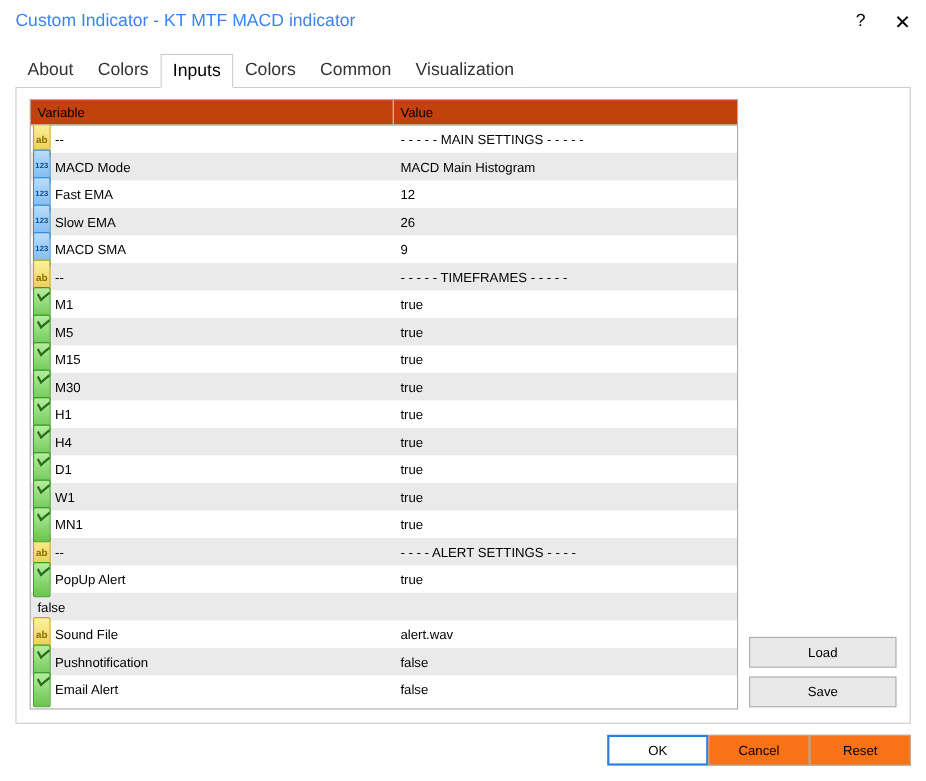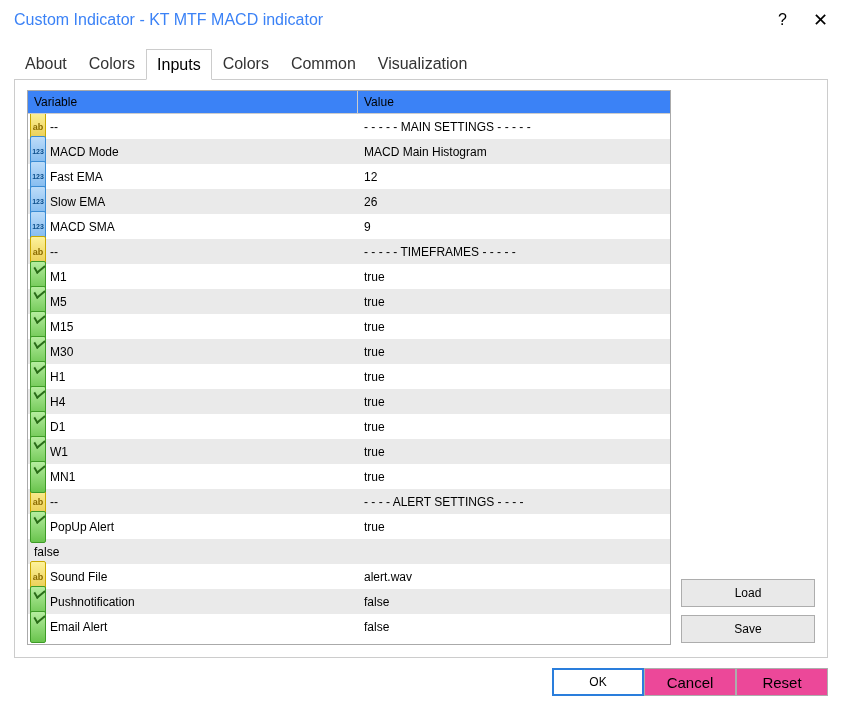--- a/index.html
+++ b/index.html
@@ -14,21 +14,21 @@
 .content { flex: 1; padding: 8px 14px 14px 14px; display: flex; flex-direction: column; }
 
 .tabs { display: flex; gap: 0; position: relative; z-index: 2; }
 .tab { padding: 5px 10px; border: 1px solid transparent; background: #fff; color: #000; font-size: 16px; cursor: default; line-height: 1.2; }
 .tab.active { border: 1px solid #ccc; border-bottom: 1px solid #fff; background: #fff; position: relative; top: 1px; }
 .tab.inactive { color: #333; }
 
 .panel { border: 1px solid #ccc; padding: 10px 12px 12px 12px; flex: 1; display: flex; gap: 10px; margin-top: 0; }
 
 .grid-wrap { flex: 1; border: 1px solid #aaa; background: #fff; display: flex; flex-direction: column; }
-.grid-head { display: flex; background: #3b82f6; border-bottom: 1px solid #ccc; }
+.grid-head { display: flex; background: #c2410c; border-bottom: 1px solid #ccc; }
 .gh-col { padding: 4px 6px; color: #000; font-size: 12px; }
 .gh-var { width: 330px; border-right: 1px solid #ccc; }
 .gh-val { flex: 1; }
 
 .grid-body { flex: 1; overflow: auto; }
 .row { display: flex; align-items: center; height: 25px; }
 .row:nth-child(even) { background: #eaeaea; }
 .cell-var { width: 330px; display: flex; align-items: center; gap: 4px; padding-left: 2px; }
 .cell-val { flex: 1; padding-left: 6px; }
 
@@ -36,21 +36,21 @@
 .ico-ab { background: linear-gradient(#fdf29a,#e8c94b); border: 1px solid #c9a800; color: #8a6b00; }
 .ico-123 { background: linear-gradient(#bcdcf9,#7ab6ee); border: 1px solid #3a8cd4; color: #0a4d8a; font-size: 7px; }
 .ico-bool { background: linear-gradient(#b6eda0,#69c44d); border: 1px solid #3e9b27; position: relative; }
 .ico-bool::after { content:""; position:absolute; width:9px; height:5px; border-left:2px solid #2a6d19; border-bottom:2px solid #2a6d19; transform: rotate(-40deg) skewX(-10deg); top:2px; left:3px; }
 
 .side-btns { width: 134px; display: flex; flex-direction: column; justify-content: flex-end; gap: 8px; padding-bottom: 2px; }
 .btn { height: 28px; border: 1px solid #adadad; background: #e9e9e9; color: #000; font-size: 12px; font-family: inherit; cursor: default; }
 
 .footer { display: flex; justify-content: flex-end; gap: 0; margin-top: 10px; }
 .btn-ok { height: 28px; width: 92px; border: 2px solid #2a7edc; background: #fff; color: #000; font-size: 12px; font-family: inherit; }
-.btn-std { height: 28px; width: 92px; border: 1px solid #adadad; background: #ec4899; color: #000; font-size: 15px; font-family: inherit; }
+.btn-std { height: 28px; width: 92px; border: 1px solid #adadad; background: #f97316; color: #000; font-size: 12px; font-family: inherit; }
 </style>
 </head>
 <body>
 
 <div class="window">
   <div class="titlebar">
     <div class="title">Custom Indicator - KT MTF MACD indicator</div>
     <div class="titlebar-btns">
       <div class="help-btn">?</div>
       <div class="close-btn">✕</div>

